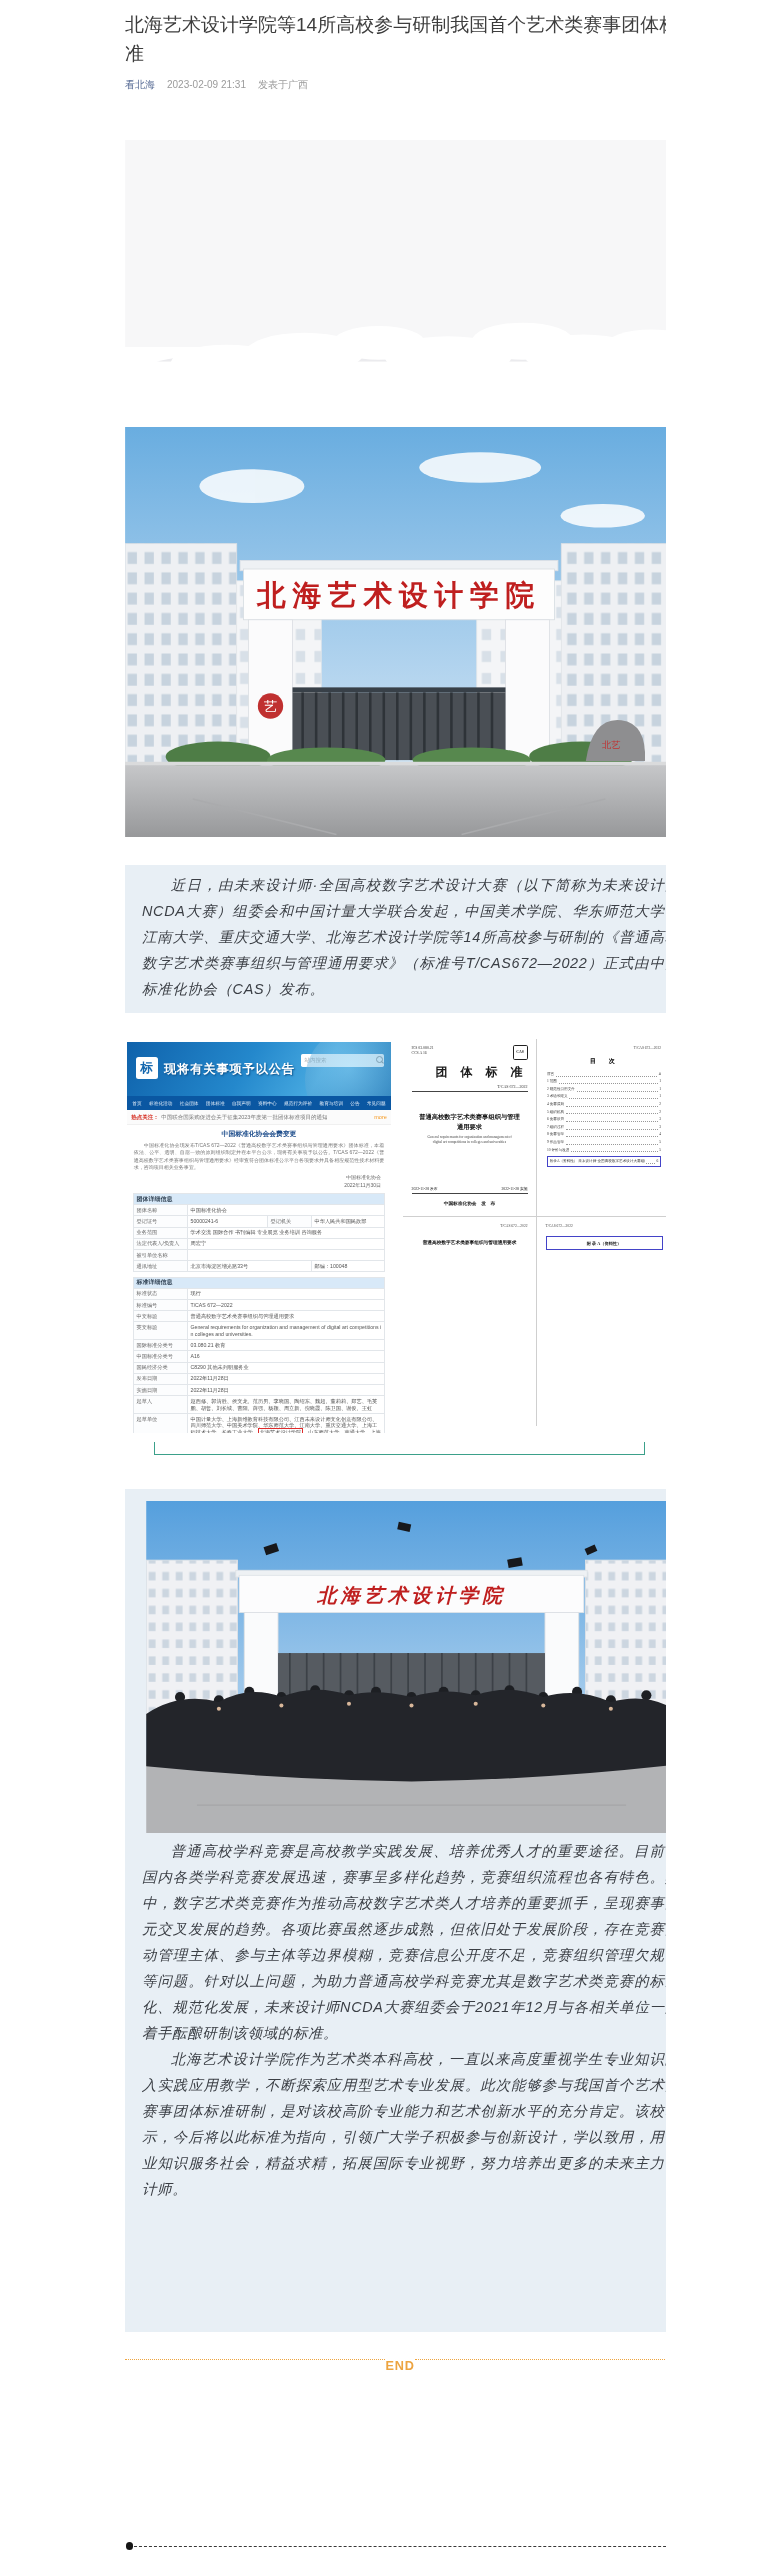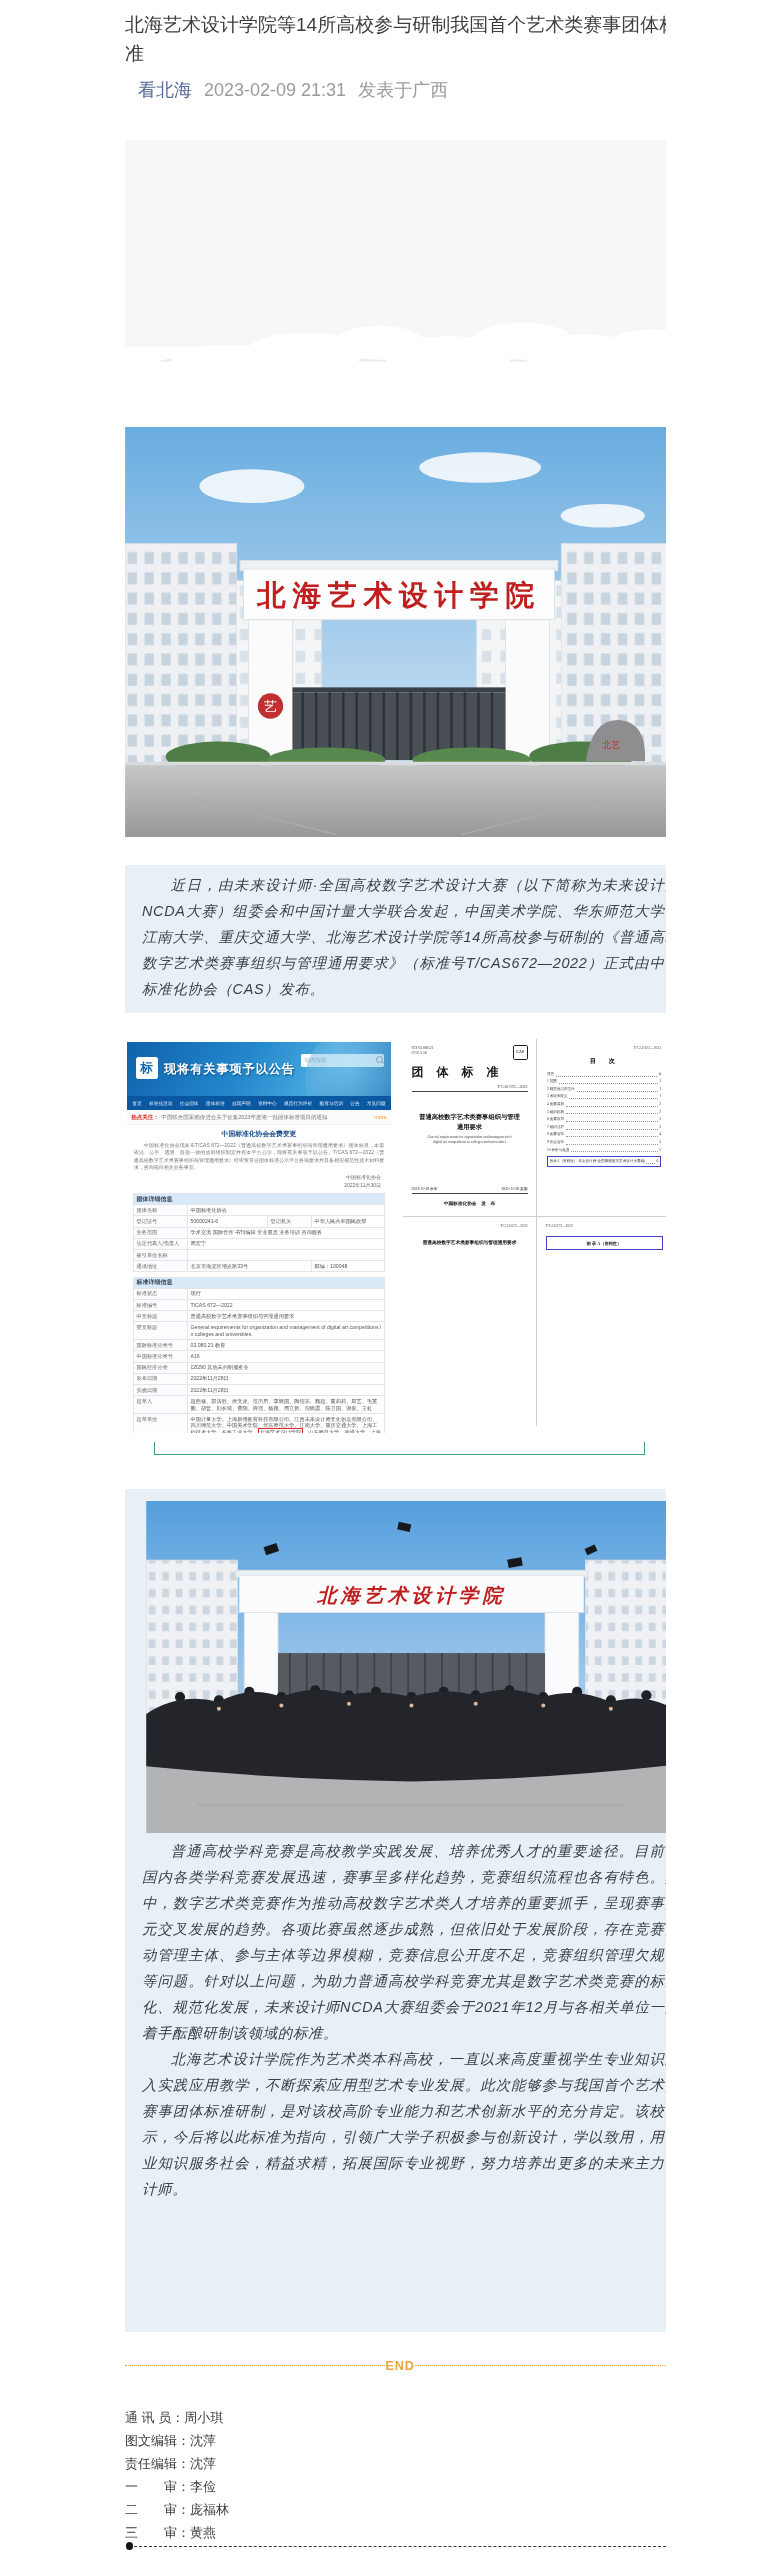--- a/index.html
+++ b/index.html
@@ -1,21 +1,21 @@
 <!DOCTYPE html>
 <html style="font-size:13.5px"><head>
 <meta charset="utf-8">
 <style>
   html,body{margin:0;padding:0;background:#fff;}
   body{font-family:"Liberation Sans","DejaVu Sans",sans-serif;}
   #page{position:relative;width:666px;height:2576px;background:#fff;overflow:hidden;}
 
   
   .article-title{position:absolute;left:125px;top:10px;width:572px;font-size:19px;line-height:29px;font-weight:400;color:#3d3d3d;margin:0;}
-  .byline{position:absolute;left:125px;top:78px;font-size:18px;color:#9b9b9b;white-space:nowrap;margin-left:13px;}
+  .byline{position:absolute;left:125px;top:78px;font-size:10px;color:#9b9b9b;white-space:nowrap;}
   .byline .author{color:#576b95;margin-right:12px;cursor:pointer;}
   .byline .time{margin-right:12px;}
 
   
   .qr-panel{position:absolute;left:695px;top:25px;width:127px;height:129px;border:0.8px solid #e7e7e7;background:#fff;box-sizing:border-box;}
   .qr-code{position:absolute;left:18px;top:13.5px;width:71px;height:71px;}
   .qr-text{position:absolute;left:0;top:88px;width:91px;text-align:center;font-size:10px;color:#9a9a9a;line-height:17px;}
 
   
   .banner{position:absolute;left:125px;top:140px;width:572px;height:252px;}
@@ -59,38 +59,38 @@
   .u-hl{border:0.8px solid #e02b2b;padding:0 0.8px;}
 
   
   .dpg{position:absolute;box-sizing:border-box;background:#fff;overflow:hidden;}
   .dpg-tl{left:0;top:0;width:134px;height:178px;border-right:0.8px solid #cfcfcf;border-bottom:0.8px solid #cfcfcf;padding:6.8px 8.5px;}
   .dpg-tr{left:134px;top:0;width:134px;height:178px;border-bottom:0.8px solid #cfcfcf;padding:6.8px 10px;}
   .dpg-bl{left:0;top:178px;width:134px;height:210px;border-right:0.8px solid #cfcfcf;padding:6.8px 8.5px;}
   .dpg-br{left:134px;top:178px;width:134px;height:210px;padding:6.8px 8.5px;}
   .d-ics{font-size:3.8px;color:#333;line-height:5px;}
   .d-logo{position:absolute;right:8.5px;top:6px;width:12.7px;height:12.7px;border:1.3px solid #222;border-radius:1.7px;font-size:3.8px;display:flex;align-items:center;justify-content:center;font-weight:bold;color:#222;}
-  .d-kind{text-align:left;font-size:12px;letter-spacing:5px;font-weight:bold;color:#1c1c1c;margin-top:8.5px;white-space:nowrap;}
+  .d-kind{text-align:right;font-size:12px;letter-spacing:5px;font-weight:bold;color:#1c1c1c;margin-top:8.5px;white-space:nowrap;}
   .d-no{text-align:right;font-size:4px;margin-top:2.5px;border-bottom:0.8px solid #444;padding-bottom:2.5px;color:#333;}
   .d-title{text-align:center;font-size:6.3px;font-weight:bold;margin-top:20px;line-height:9.3px;color:#111;}
   .d-en{text-align:center;font-size:3.6px;color:#444;margin-top:4.2px;line-height:5px;}
   .d-dates{position:absolute;bottom:22px;left:8.5px;right:8.5px;display:flex;justify-content:space-between;font-size:3.8px;border-bottom:0.8px solid #444;padding-bottom:1.7px;color:#222;}
   .d-pub{position:absolute;bottom:10px;left:0;right:0;text-align:center;font-size:4.7px;font-weight:bold;color:#222;}
   .d-hdrno{text-align:right;font-size:3.6px;color:#444;}
   .d-hdrno-l{text-align:left;font-size:3.6px;color:#444;}
   .d-toc-title{text-align:center;font-size:6px;font-weight:bold;margin:6.8px 0 5px;letter-spacing:3.4px;}
   .d-toc-row{display:flex;align-items:flex-end;font-size:3.6px;color:#333;line-height:7.6px;}
   .d-toc-row .t{white-space:nowrap;overflow:hidden;max-width:95px;}
   .d-toc-row .lead{flex:1;border-bottom:0.8px dotted #999;margin:0 1.7px 1.7px;min-width:3.4px;}
   .d-toc-row.hl{border:0.8px solid #4343c8;padding:0.8px 1.7px;margin-top:1.7px;}
   .d-p3title{text-align:center;font-size:4.7px;font-weight:bold;margin-top:12px;color:#111;line-height:6.8px;}
   .d-appendix{border:0.8px solid #4343c8;margin-top:8.5px;padding:3.4px 1.7px;text-align:center;font-size:4.2px;font-weight:bold;color:#222;}
 
   
-  .end-divider{position:absolute;left:125px;top:2359px;width:550px;height:13.5px;display:flex;align-items:center;}
+  .end-divider{position:absolute;left:125px;top:2359px;width:550px;height:13.5px;display:flex;}
   .end-divider .dotline{flex:1;border-top:1.7px dotted #eda440;height:0;}
   .end-divider .end-label{color:#eda440;font-weight:bold;font-size:12.7px;letter-spacing:0.8px;}
   .credits{position:absolute;left:125px;top:2406px;list-style:none;margin:0;padding:0;font-size:13px;color:#3c3c3c;line-height:23px;}
   .bottom-dash{position:absolute;left:129px;top:2546px;width:592px;border-top:1.7px dashed #3a3a3a;}
   .bottom-dash .dot{position:absolute;left:-3.4px;top:-5px;width:7.6px;height:7.6px;background:#161616;border-radius:50%;}
 </style>
 </head>
 <body>
 
 <div id="page">
@@ -532,27 +532,19 @@
     <p>普通高校学科竞赛是高校教学实践发展、培养优秀人才的重要途径。目前，国内各类学科竞赛发展迅速，赛事呈多样化趋势，竞赛组织流程也各有特色。其中，数字艺术类竞赛作为推动高校数字艺术类人才培养的重要抓手，呈现赛事多元交叉发展的趋势。各项比赛虽然逐步成熟，但依旧处于发展阶段，存在竞赛活动管理主体、参与主体等边界模糊，竞赛信息公开度不足，竞赛组织管理欠规范等问题。针对以上问题，为助力普通高校学科竞赛尤其是数字艺术类竞赛的标准化、规范化发展，未来设计师NCDA大赛组委会于2021年12月与各相关单位一起着手酝酿研制该领域的标准。</p>
     <p>北海艺术设计学院作为艺术类本科高校，一直以来高度重视学生专业知识融入实践应用教学，不断探索应用型艺术专业发展。此次能够参与我国首个艺术类赛事团体标准研制，是对该校高阶专业能力和艺术创新水平的充分肯定。该校表示，今后将以此标准为指向，引领广大学子积极参与创新设计，学以致用，用专业知识服务社会，精益求精，拓展国际专业视野，努力培养出更多的未来主力设计师。</p>
   </section>
 
   <div class="end-divider">
     <span class="dotline"></span>
     <span class="end-label">END</span>
     <span class="dotline"></span>
   </div>
 
-  <ul class="credits" id="credits-list">
-      <li>通 讯 员：周小琪</li>
-      <li>图文编辑：沈萍</li>
-      <li>责任编辑：沈萍</li>
-      <li>一　　审：李俭</li>
-      <li>二　　审：庞福林</li>
-      <li>三　　审：黄燕</li>
-    </ul>
 
   <div class="bottom-dash">
       <span class="dot"></span>
     </div>
 
 </div>
 
 
 </body></html>

